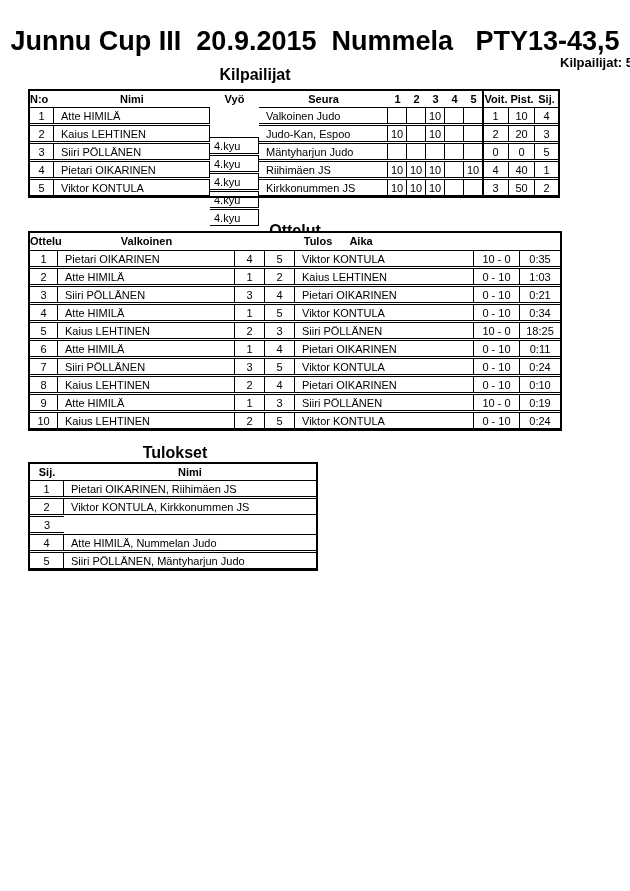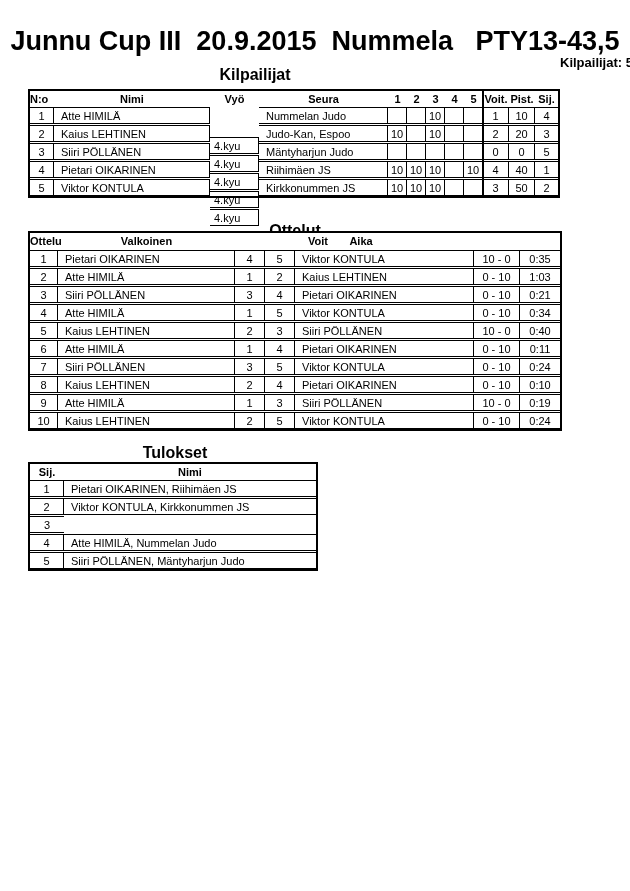--- a/index.html
+++ b/index.html
@@ -69,21 +69,21 @@
     <div class="h cw5">4</div>
     <div class="h cw5">5</div>
     <div class="h cw6">Voit.</div>
     <div class="h cw7">Pist.</div>
     <div class="h cw8">Sij.</div>
   </div>
   <div class="row">
       <div class="c cw1">1</div>
       <div class="c cw2 lft">Atte HIMILÄ</div>
       <div class="c cw3 p4">4.kyu</div>
-      <div class="c cw4 lft">Nummelan Judo</div>
+      <div class="c cw4 lft">Valkoinen Judo</div>
       <div class="c cw5"></div>
       <div class="c cw5"></div>
       <div class="c cw5">10</div>
       <div class="c cw5"></div>
       <div class="c cw5"></div>
       <div class="c cw6">1</div>
       <div class="c cw7">10</div>
       <div class="c cw8">4</div>
     </div>
   <div class="row">
@@ -145,21 +145,21 @@
 </div>
 
 <div id="h-ottelut" class="sec-h">Ottelut</div>
 
 <div id="t2" class="tbl">
   <div class="hrow">
     <div class="h dw1 hl">Ottelu</div>
     <div class="h dw2">Valkoinen</div>
     <div class="h dw3"></div>
     <div class="h dw3"></div>
-    <div class="h dw5">Voit</div>
+    <div class="h dw5">Tulos</div>
     <div class="h dw6">Aika</div>
   </div>
   <div class="row">
       <div class="c dw1">1</div>
       <div class="c dw2 lft">Pietari OIKARINEN</div>
       <div class="c dw3">4</div>
       <div class="c dw3">5</div>
       <div class="c dw4 lft">Viktor KONTULA</div>
       <div class="c dw5">10 - 0</div>
       <div class="c dw6">0:35</div>
@@ -191,21 +191,21 @@
       <div class="c dw5">0 - 10</div>
       <div class="c dw6">0:34</div>
     </div>
   <div class="row">
       <div class="c dw1">5</div>
       <div class="c dw2 lft">Kaius LEHTINEN</div>
       <div class="c dw3">2</div>
       <div class="c dw3">3</div>
       <div class="c dw4 lft">Siiri PÖLLÄNEN</div>
       <div class="c dw5">10 - 0</div>
-      <div class="c dw6">0:40</div>
+      <div class="c dw6">18:25</div>
     </div>
   <div class="row">
       <div class="c dw1">6</div>
       <div class="c dw2 lft">Atte HIMILÄ</div>
       <div class="c dw3">1</div>
       <div class="c dw3">4</div>
       <div class="c dw4 lft">Pietari OIKARINEN</div>
       <div class="c dw5">0 - 10</div>
       <div class="c dw6">0:11</div>
     </div>

